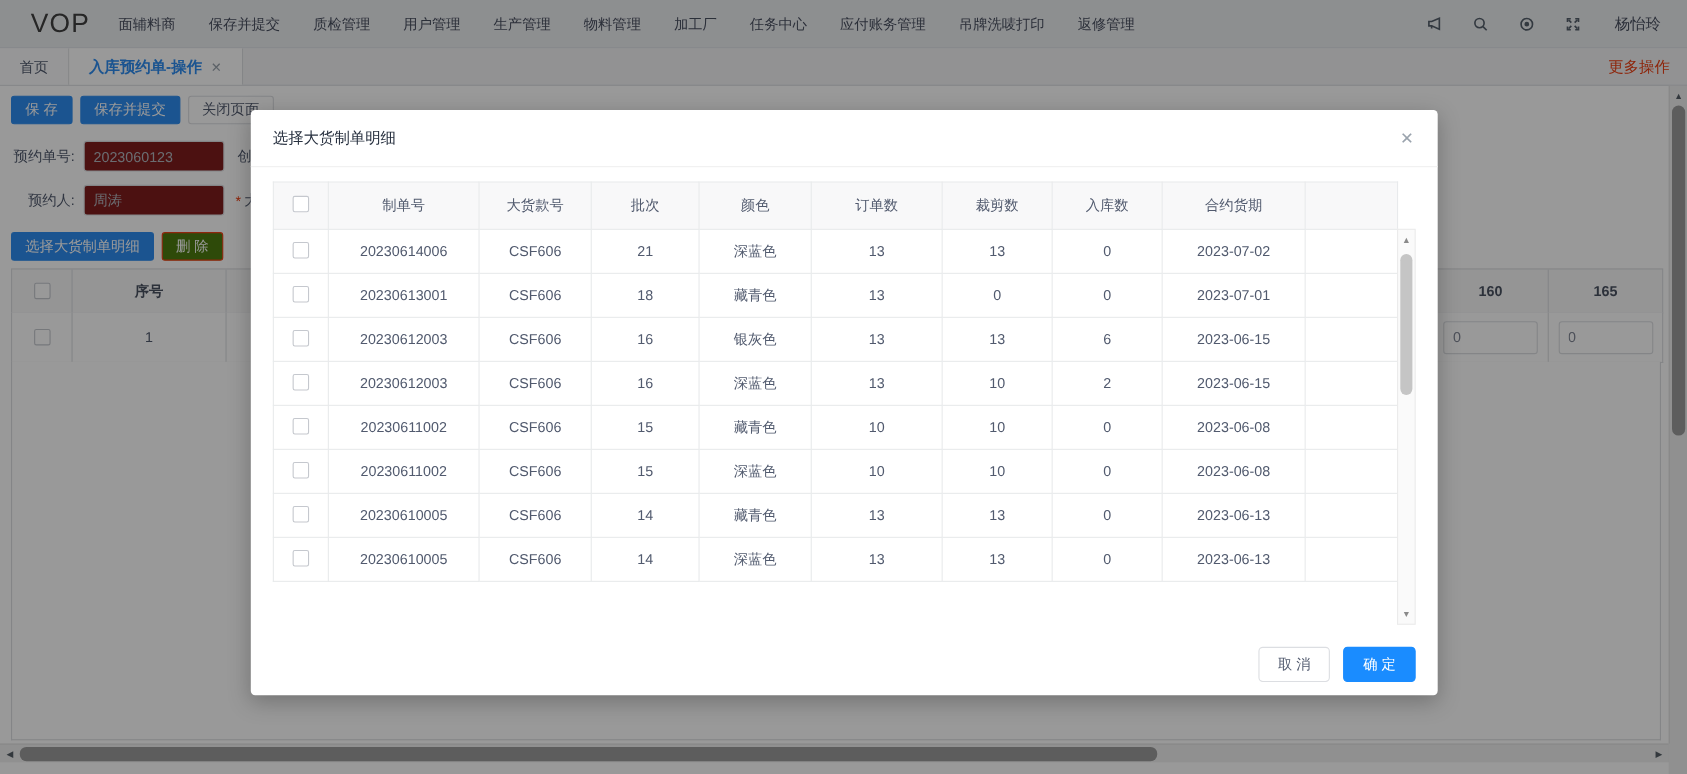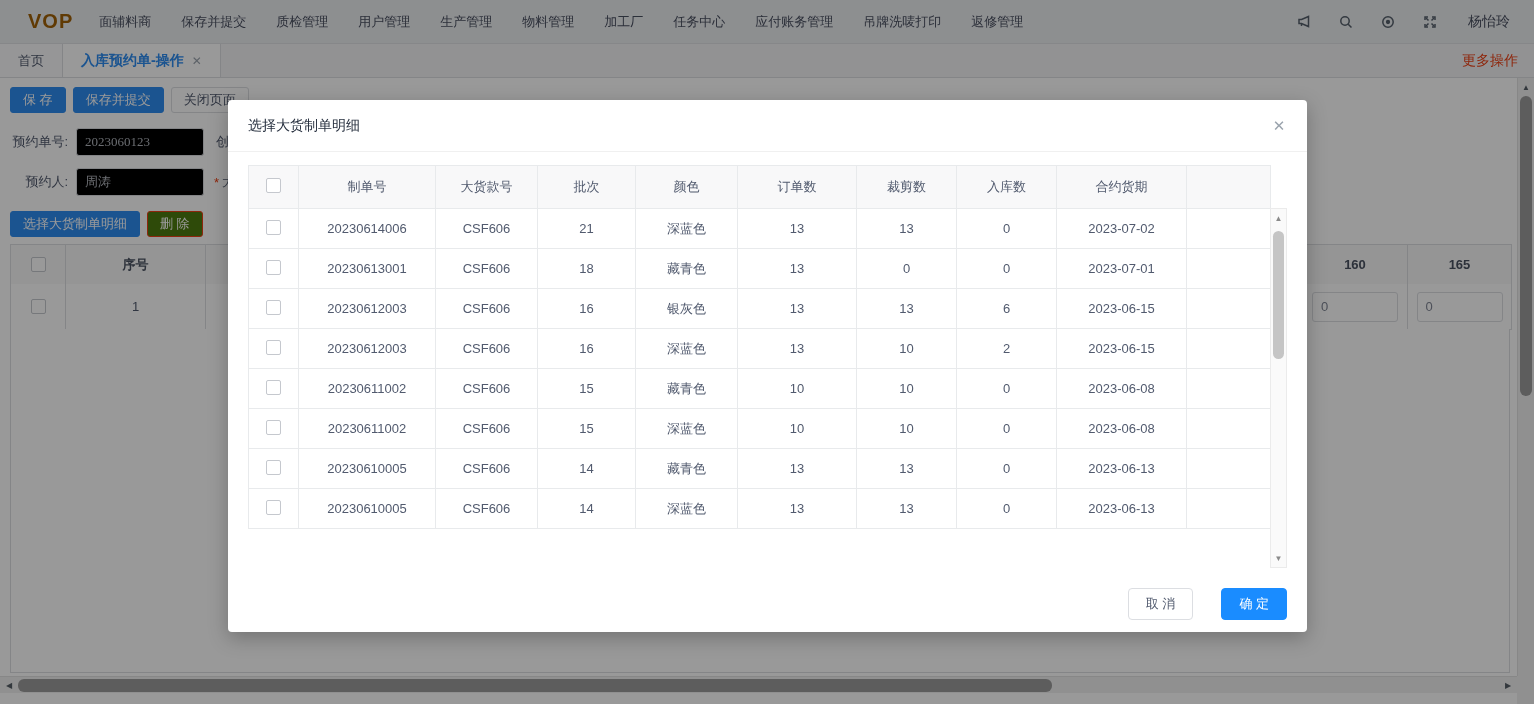--- a/index.html
+++ b/index.html
@@ -3,21 +3,21 @@
 <meta charset="utf-8">
 <style>
   * { margin:0; padding:0; box-sizing:border-box; }
   html,body { width:1534px; height:704px; overflow:hidden; }
   body { font-family:"Liberation Sans","DejaVu Sans",sans-serif; color:#515a6e; background:#fff; }
   .page { position:relative; width:1534px; height:704px; background:#fff; overflow:hidden; }
 
   
   .navbar { position:absolute; left:0; top:0; width:1534px; height:44px; background:#eceef1;
             display:flex; align-items:center; border-bottom:1px solid #dfe1e5; }
-  .logo { font-size:20px; font-weight:bold; color:#a16207; margin:0 26px 0 28px; letter-spacing:1px; }
+  .logo { font-size:24px; font-weight:normal; color:#404040; margin:0 26px 0 28px; letter-spacing:1px; }
   .nav-items { display:flex; align-items:center; gap:30px; font-size:13px; color:#495060; }
   .nav-item { cursor:pointer; white-space:nowrap; }
   .nav-right { position:absolute; right:24px; top:0; height:44px; display:flex; align-items:center; gap:26px; }
   .nav-ico { width:16px; height:16px; display:inline-flex; align-items:center; justify-content:center; }
   .nav-ico svg { stroke:#55606b; fill:none; stroke-width:1.5; }
   .username { font-size:14px; color:#495060; margin-left:4px; }
 
   
   .tabbar { position:absolute; left:0; top:44px; width:1534px; height:34px; background:#f3f4f6;
             border-bottom:1px solid #dcdee2; display:flex; align-items:stretch; }
@@ -32,22 +32,22 @@
   .btn { display:inline-flex; align-items:center; justify-content:center; font-size:13px; height:26px;
          padding:0 12px; border-radius:3px; border:1px solid transparent; cursor:pointer; white-space:nowrap; }
   .btn-primary { background:#2d8cf0; border-color:#2d8cf0; color:#fff; }
   .btn-danger  { background:#4d7c0f; border-color:#ed4014; color:#fff; }
   .btn-default { background:#fff; border-color:#dcdee2; color:#515a6e; }
   .toolbar { position:absolute; left:10px; top:87px; display:flex; gap:7px; }
 
   
   .form-row { position:absolute; display:flex; align-items:center; font-size:13px; }
   .form-label { width:58px; text-align:right; margin-right:8px; color:#515a6e; white-space:nowrap; }
-  .form-input { width:128px; height:28px; border:1px solid #dcdee2; border-radius:3px; background:#000000;
-                color:#b2b6bd; font-size:13px; padding:0 8px; font-family:Liberation Serif, serif; }
+  .form-input { width:128px; height:28px; border:1px solid #dcdee2; border-radius:3px; background:#7f1d1d;
+                color:#b2b6bd; font-size:13px; padding:0 8px; font-family:Liberation Sans, sans-serif; }
   .req { color:#ed4014; margin:0 3px 0 10px; }
   .cutoff-label { color:#515a6e; white-space:nowrap; }
 
   
   .action-bar { position:absolute; left:10px; top:211px; display:flex; gap:7px; }
 
   
   .bgt-row { position:absolute; left:10px; display:flex; border:1px solid #dcdee2; }
   .bgt-header { top:244px; height:41px; background:#f8f8f9; font-weight:bold; font-size:13px; color:#4a5261; }
   .bgt-data { top:284px; height:46px; border-top:none; background:#fff; font-size:13px; }
@@ -84,21 +84,21 @@
   table.mtable { border-collapse:collapse; table-layout:fixed; width:1022px; font-size:13px; }
   .mtable th { height:43px; background:#f8f8f9; font-weight:normal; color:#515a6e;
                border:1px solid #e8eaec; text-align:center; }
   .mtable td { height:40px; border:1px solid #e8eaec; text-align:center; color:#515a6e; background:#fff; }
 
   
   .m-sb { position:absolute; right:0; top:43px; width:17px; height:360px; background:#fafafa; border:1px solid #ebebeb; }
   .m-sb .sb-thumb { left:2px; width:11px; top:22px; height:128px; background:#c5c5c5; border-radius:6px; }
   .m-sb .sb-arrow { left:0; width:15px; height:16px; color:#8a8a8a; }
 
-  .modal-footer { position:absolute; right:20px; bottom:12px; display:flex; gap:28px; }
+  .modal-footer { position:absolute; right:20px; bottom:12px; display:flex; gap:12px; }
   .btn-lg { height:32px; padding:0 17px; font-size:13px; border-radius:4px; }
   .btn-ok { background:#1a8cff; border-color:#1a8cff; color:#fff; }
 </style>
 </head>
 <body>
 
 <div class="page">
 
   <div class="navbar">
     <div class="logo">VOP</div>

